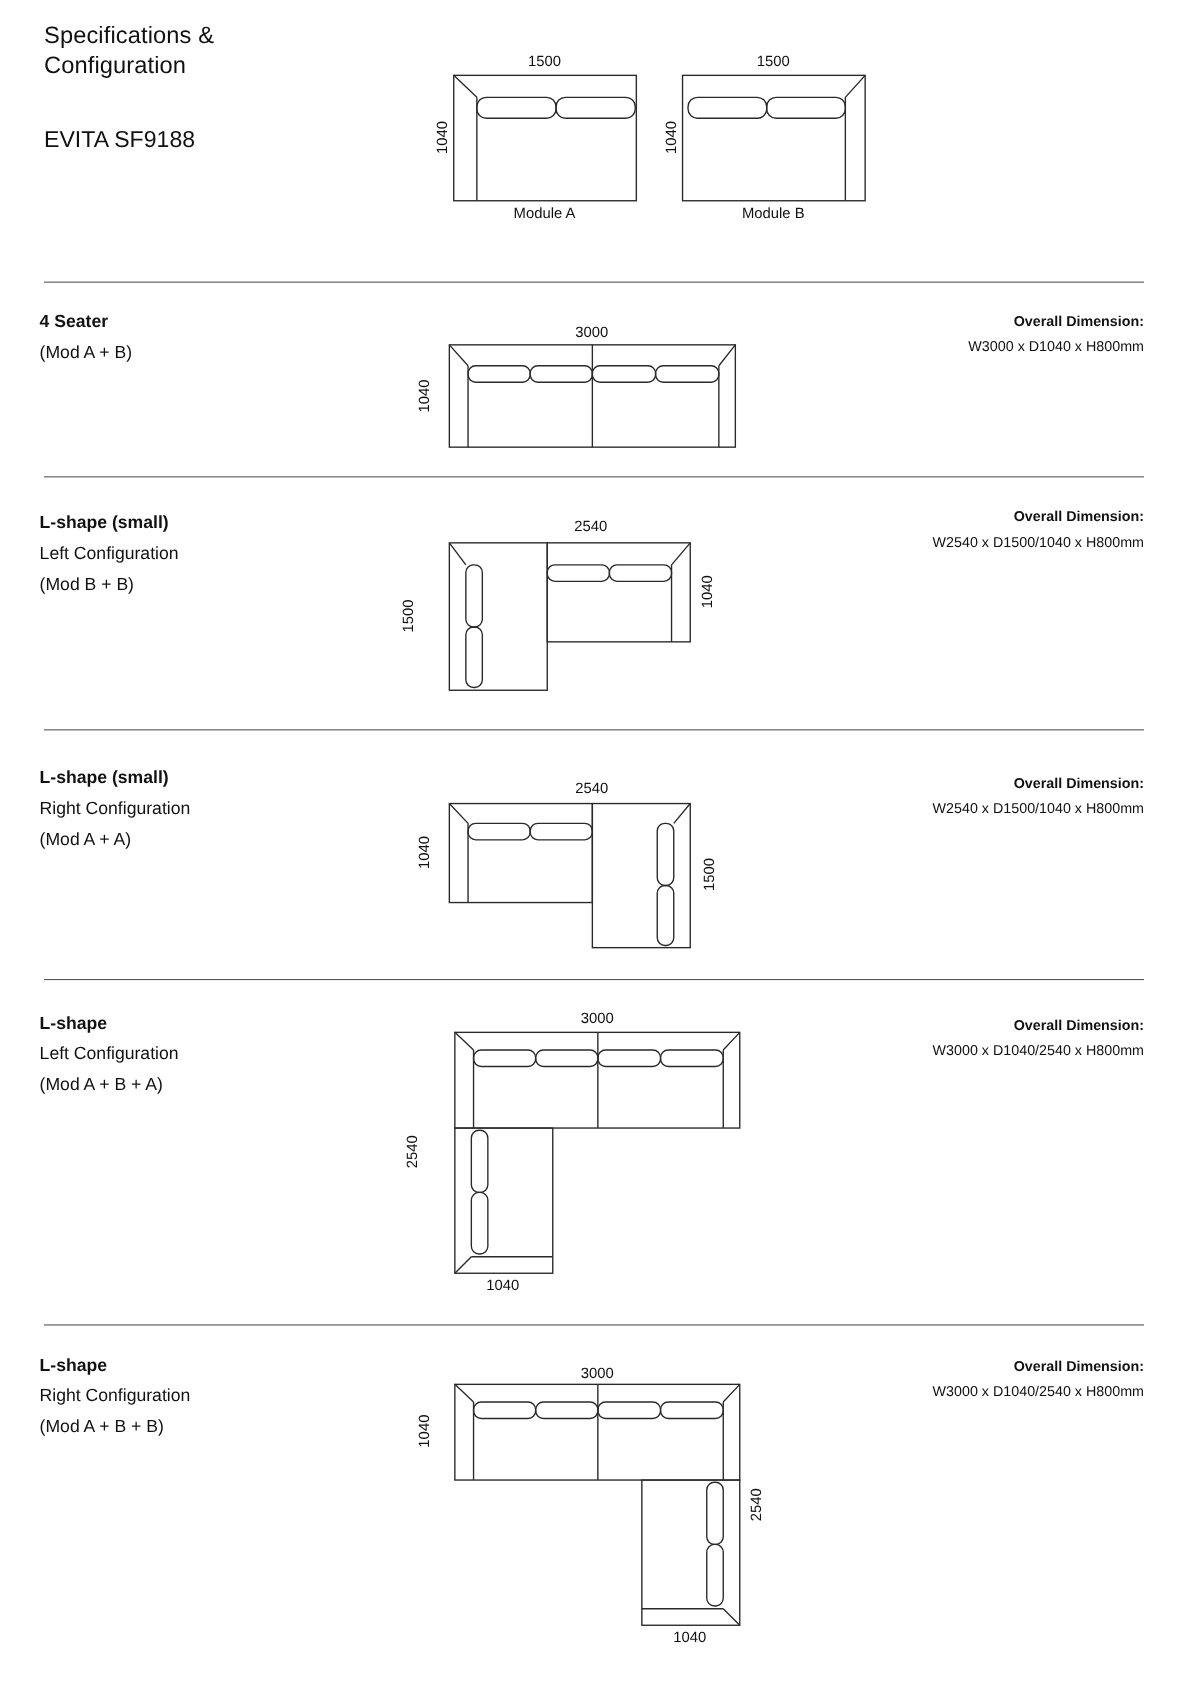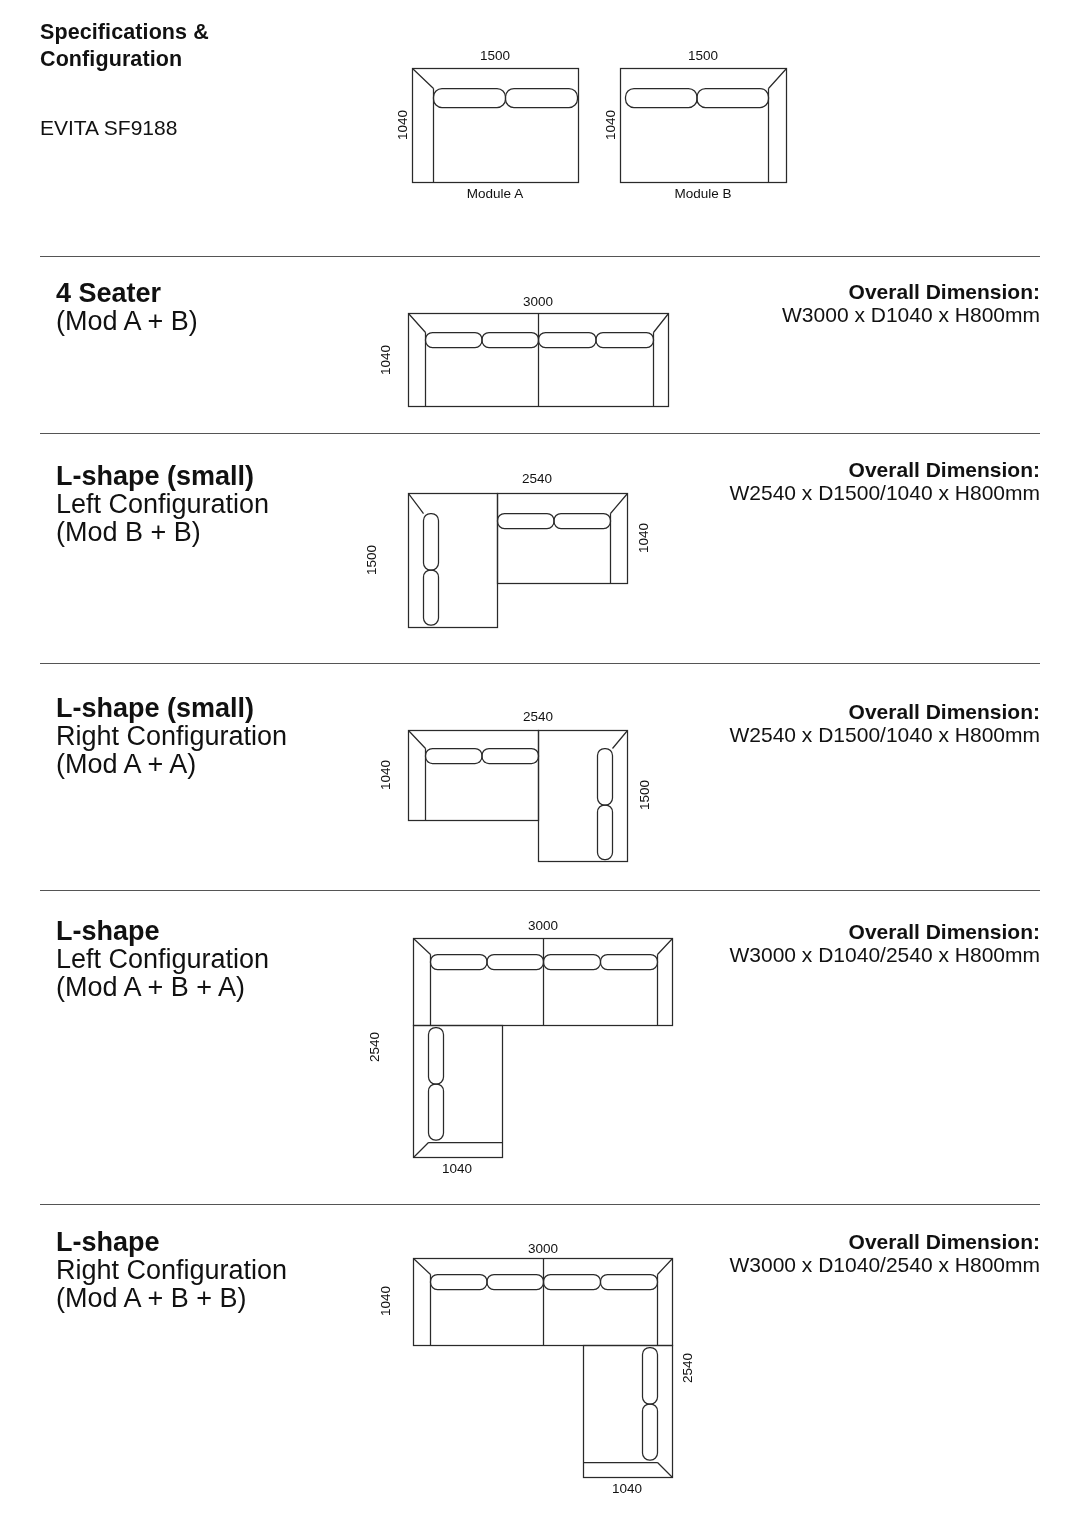--- a/index.html
+++ b/index.html
@@ -1,24 +1,24 @@
 <!DOCTYPE html>
 <html><head>
 <meta charset="utf-8">
 <style>
   html,body { margin:0; padding:0; background:#fff; }
   .page {
     position:relative; width:1081px; height:1532px; background:#ffffff;
     font-family:"Liberation Sans", sans-serif; color:#111111; overflow:hidden;
   }
-  .page-title { position:absolute; left:40px; top:19px; font-size:21.5px; font-weight:bold; line-height:27px; letter-spacing:0.1px; }
+  .page-title { position:absolute; left:40px; top:19px; font-size:21.5px; font-weight:normal; line-height:27px; letter-spacing:0.1px; }
   .model { position:absolute; left:40px; top:115px; font-size:21px; line-height:26px;text-align:center; }
-  .heading { position:absolute; left:56px; font-size:27px; line-height:28px; }
+  .heading { position:absolute; left:36px; font-size:16px; line-height:28px; }
   .heading .hl-bold { font-weight:bold; }
-  .dims { position:absolute; right:41px; text-align:right; font-size:21px; line-height:22.5px; }
+  .dims { position:absolute; right:41px; text-align:right; font-size:13px; line-height:22.5px; }
   .dims .dim-title { font-weight:bold; }
   .divider { position:absolute; left:40px; width:1000px; height:0; border-top:1.5px solid #555555; }
   #h-s1 { top:279px; } #d-s1 { top:281px; }
   #h-s2 { top:462px; } #d-s2 { top:459px; }
   #h-s3 { top:694px; } #d-s3 { top:701px; }
   #h-s4 { top:917px; } #d-s4 { top:921px; }
   #h-s5 { top:1228px; } #d-s5 { top:1231px; }
   #div-1 { top:256px; } #div-2 { top:433px; } #div-3 { top:663px; } #div-4 { top:890px; } #div-5 { top:1204px; }
   svg.diagram { position:absolute; overflow:visible; }
   svg.diagram path, svg.diagram rect { fill:none; stroke:#2a2a2a; stroke-width:1.25; }

